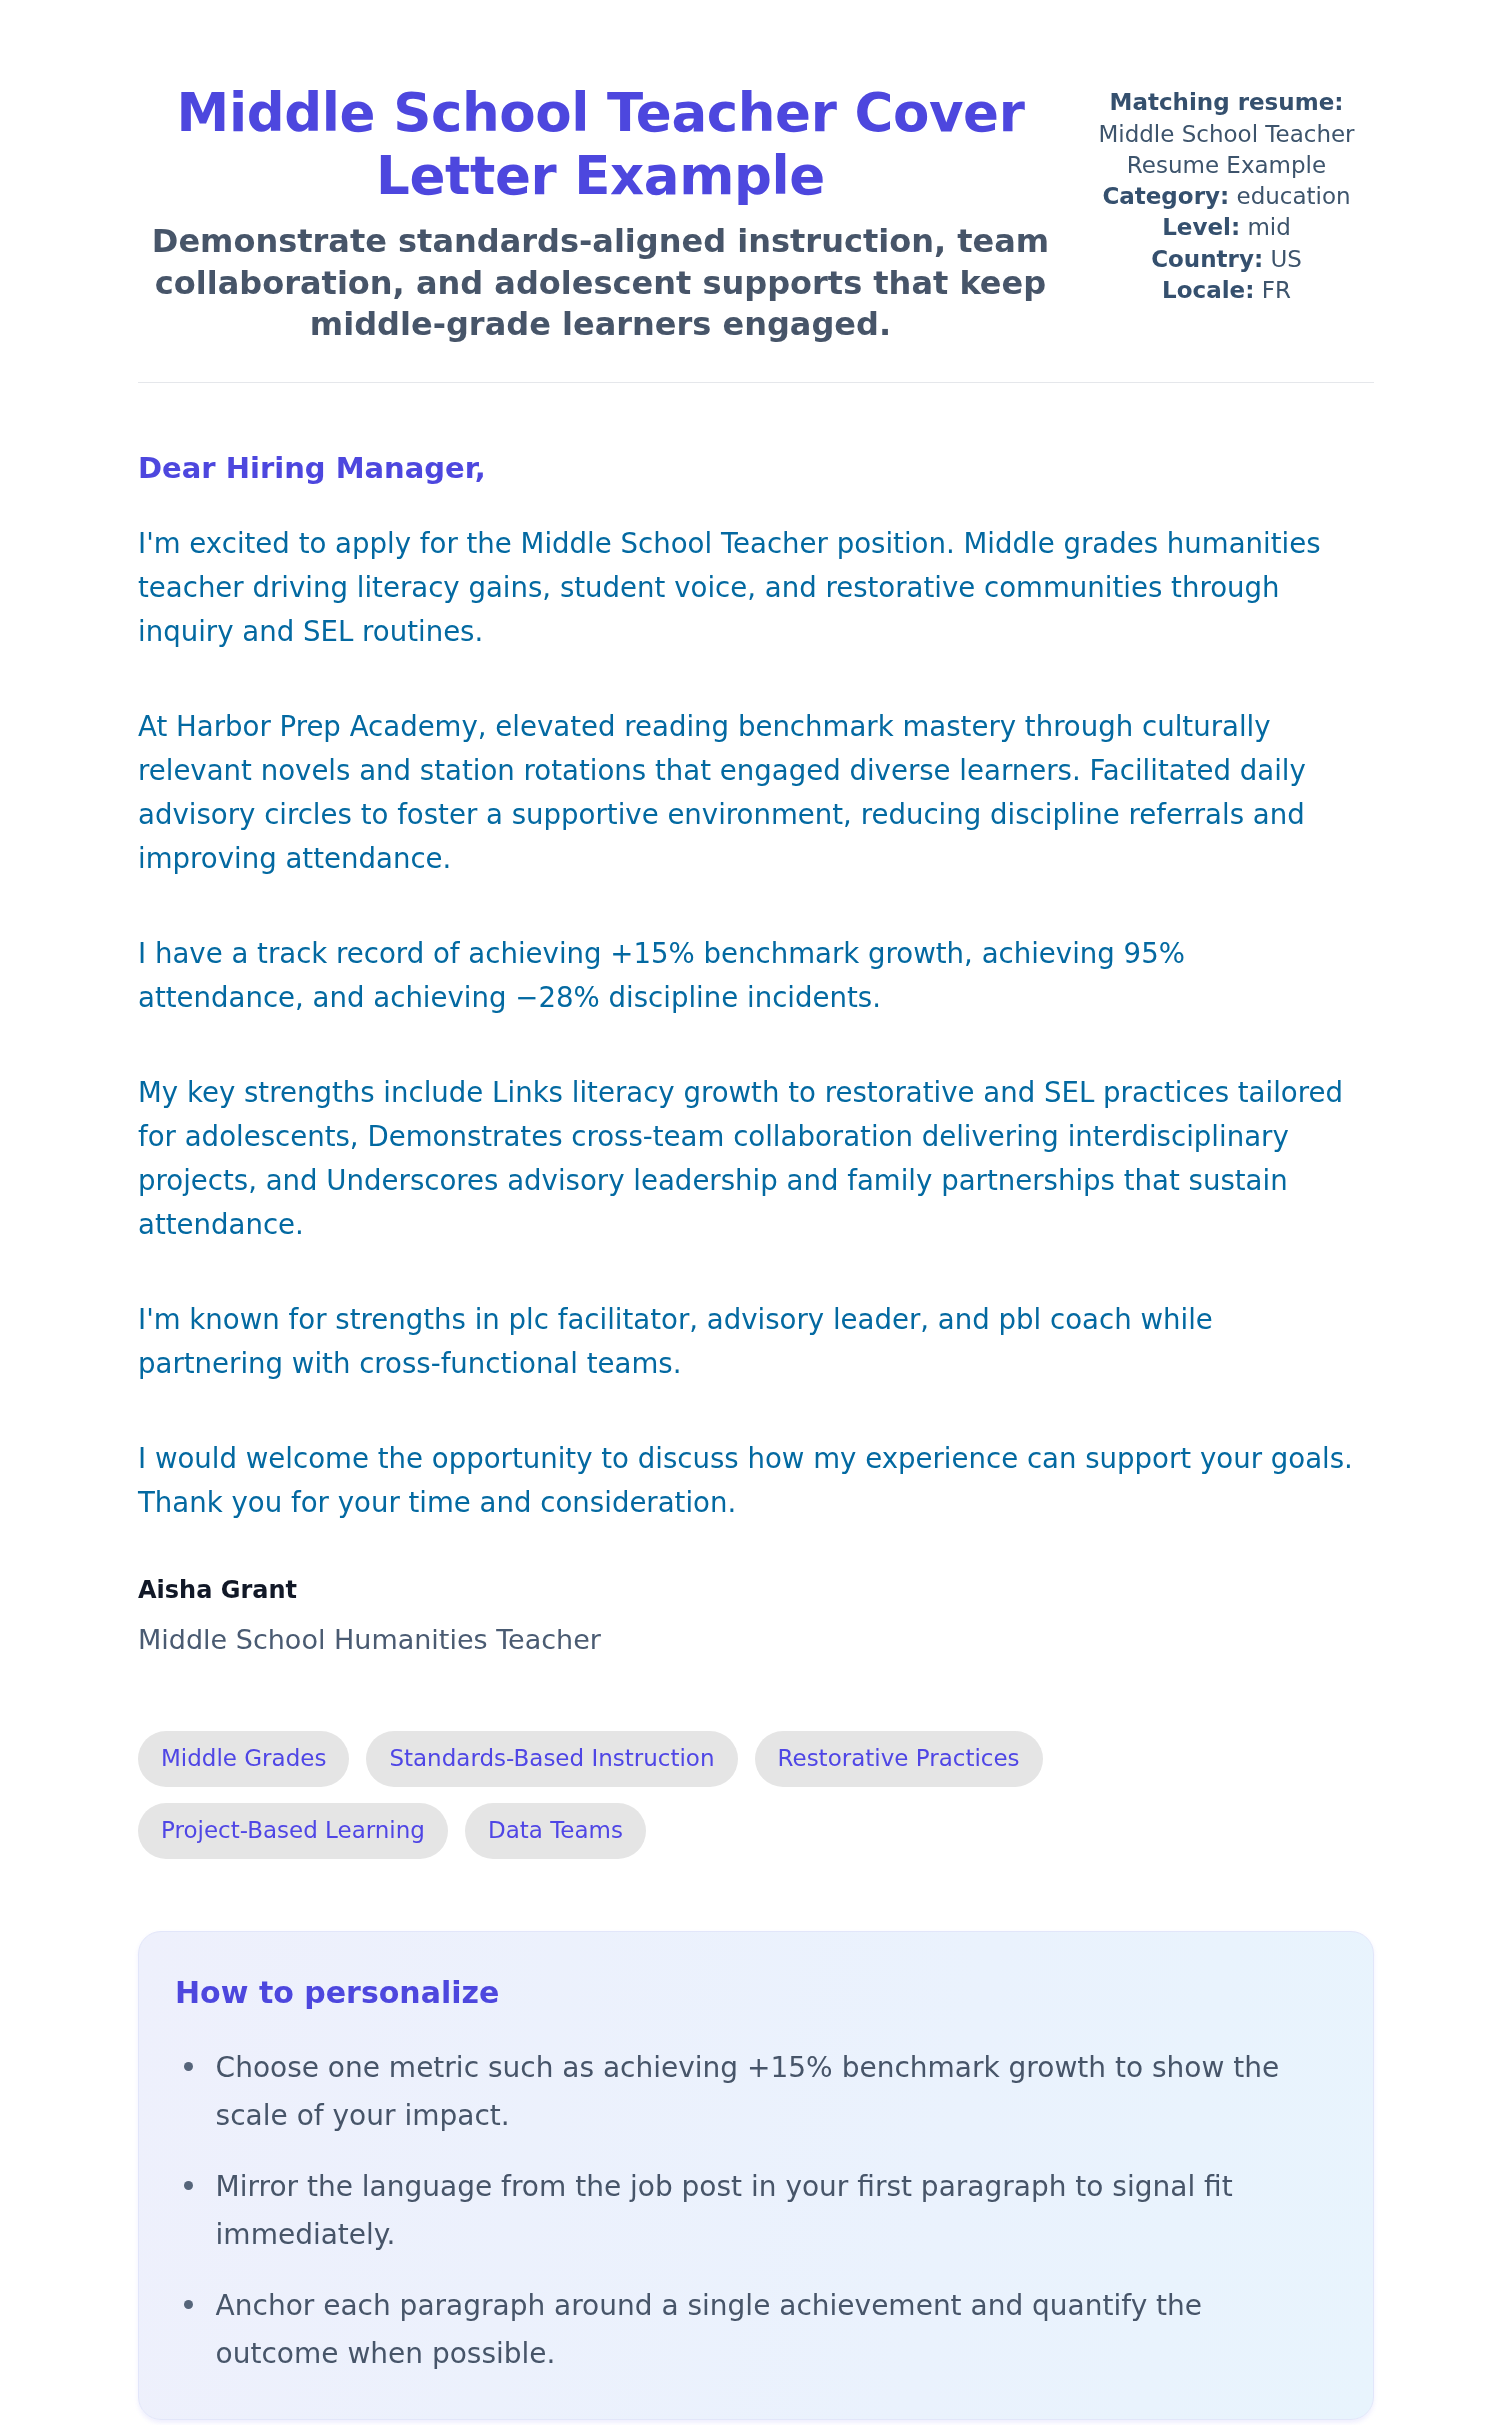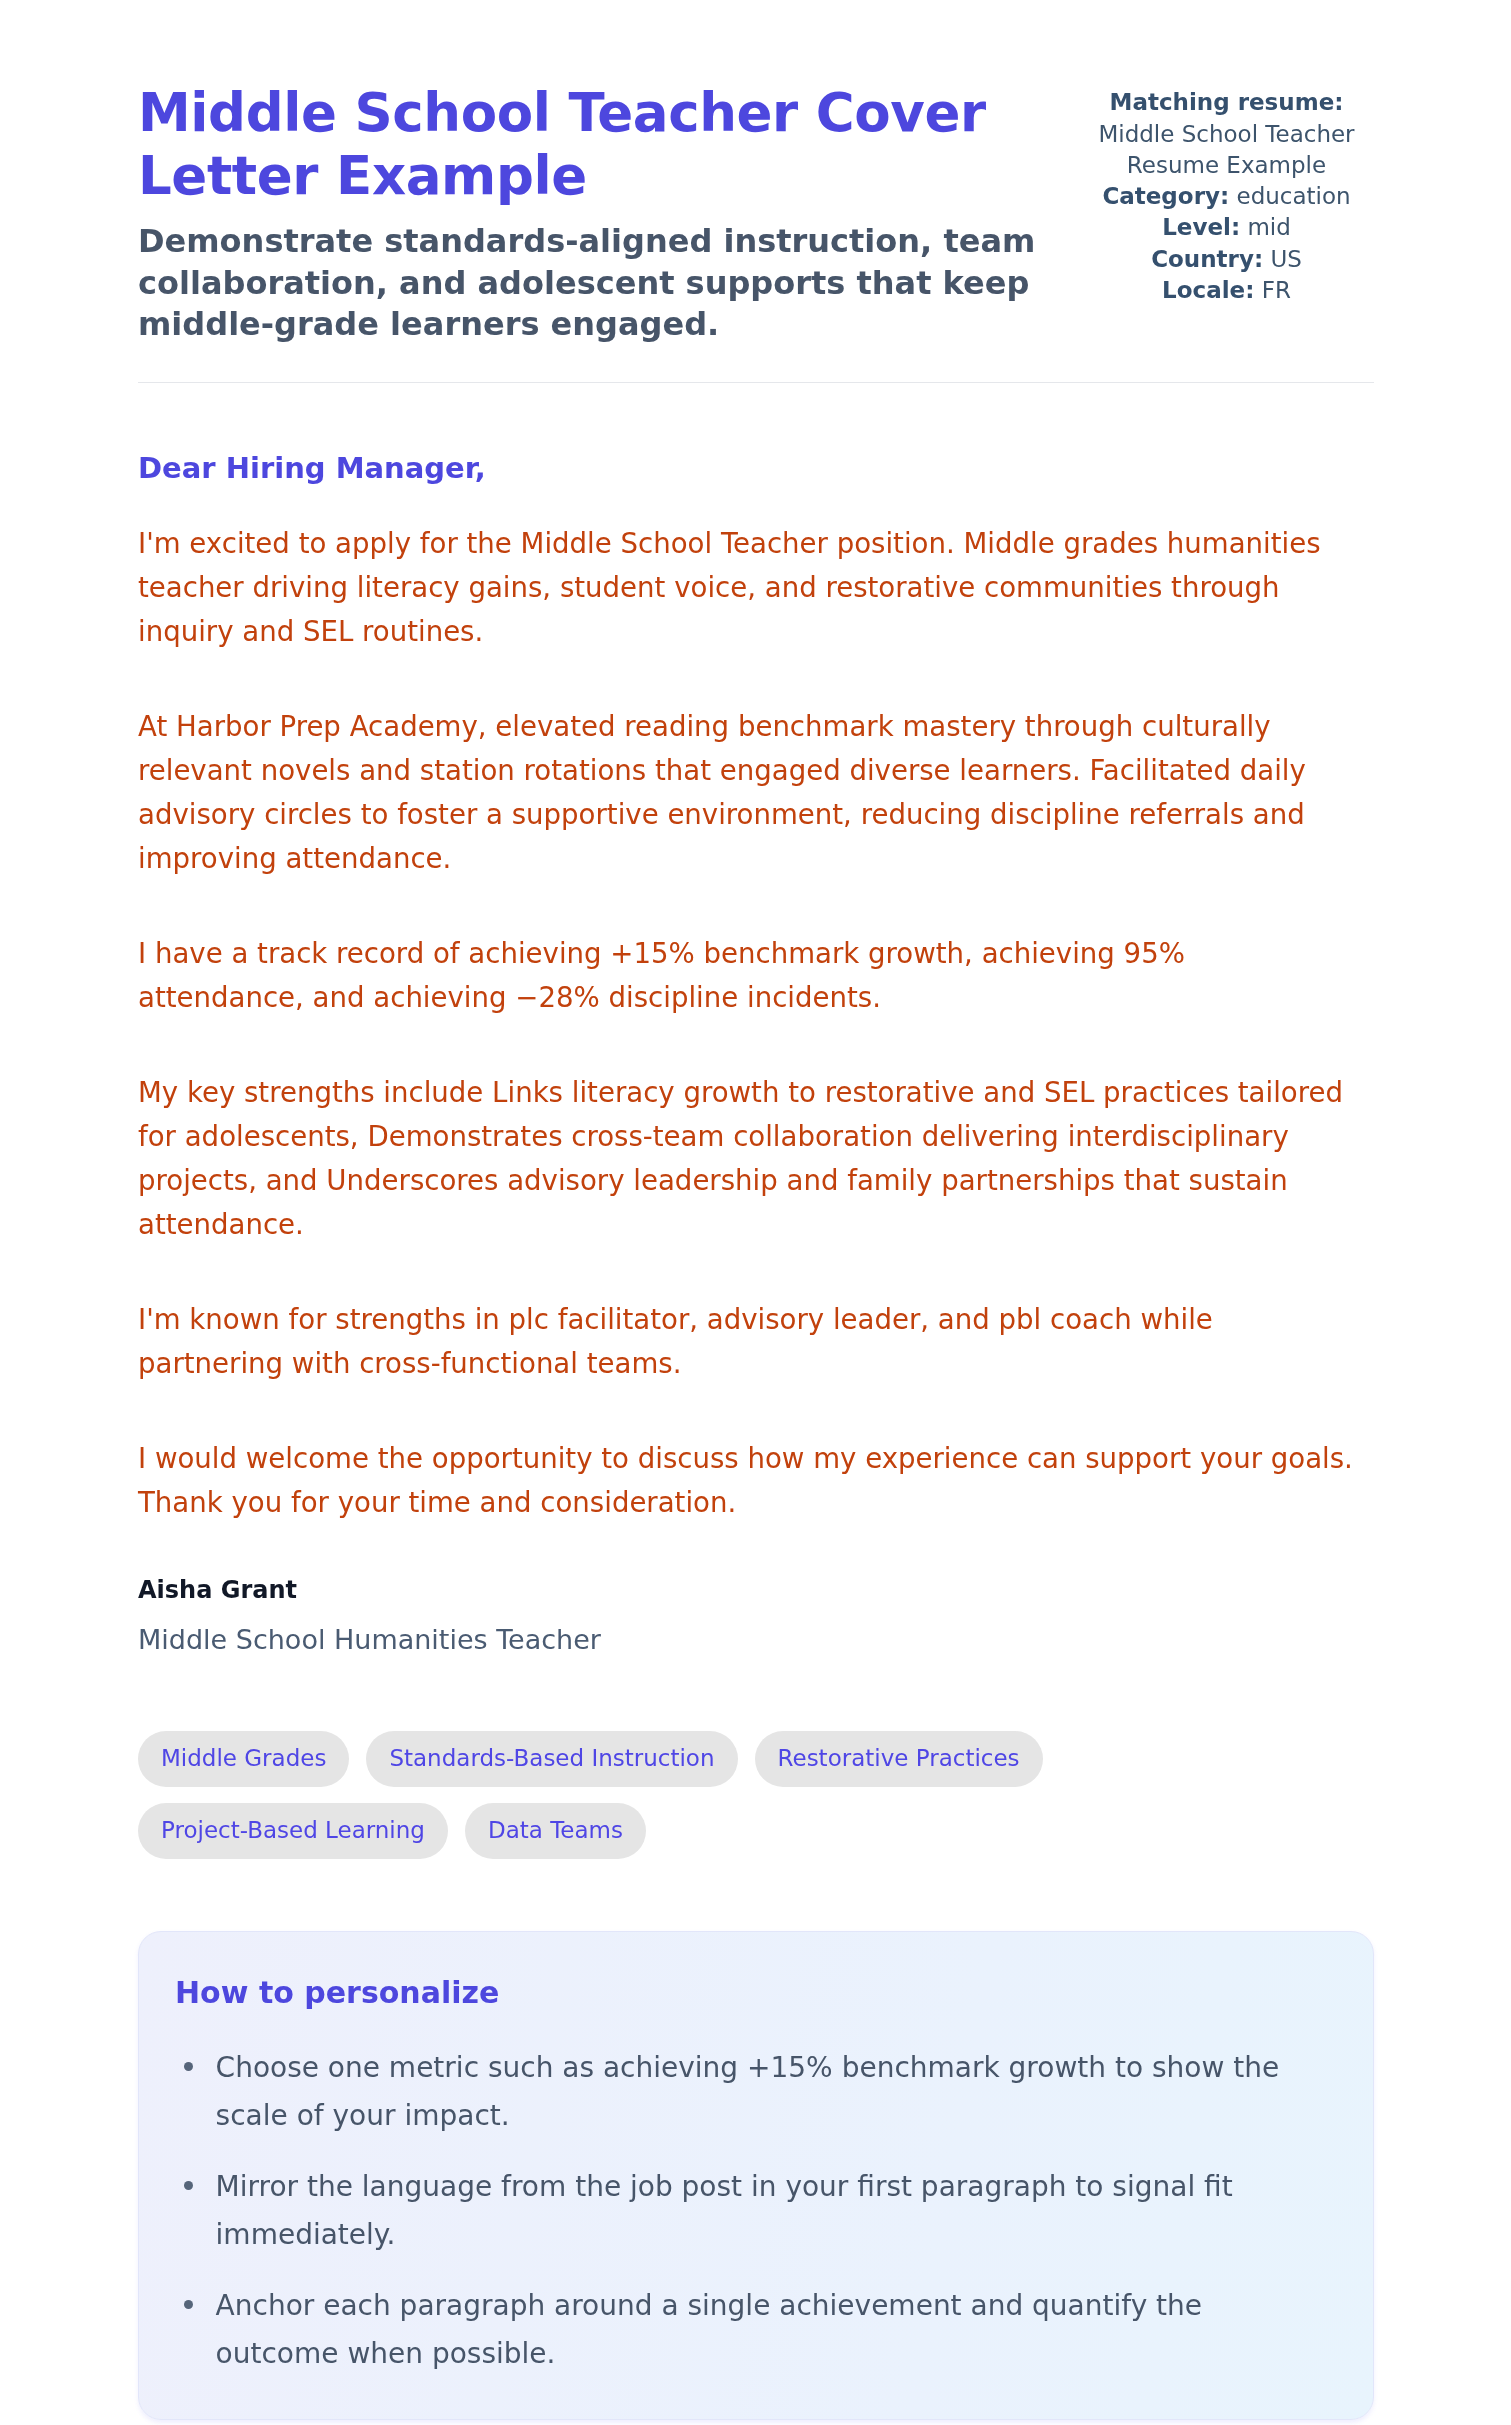--- a/index.html
+++ b/index.html
@@ -19,21 +19,21 @@
     margin: 0 auto;
     padding-top: 82px;
   }
 
   
   .header {
     display: flex;
     justify-content: space-between;
     align-items: flex-start;
   }
-  .header-left { flex: 1; max-width: 925px; }
+  .header-left { flex: 1; max-width: 925px; text-align: center; }
   .page-title {
     margin: 0;
     font-size: 53px;
     line-height: 1.18;
     font-weight: bold;
     color: #4d47de;
     letter-spacing: -0.4px;
   }
   .page-subtitle {
     margin: 14.2px 0 0 0;
@@ -66,21 +66,21 @@
     margin: 68px 0 0 0;
     font-size: 29px;
     font-weight: bold;
     color: #4d47de;
   }
   .letter-body { margin-top: 37px; }
   .letter-body p {
     margin: 0 0 51px 0;
     font-size: 27.6px;
     line-height: 44px;
-    color: #c2410c;
+    color: #0369a1;
     max-width: 1220px;
   }
   .signature { margin-top: 37px; }
   .signature-name {
     font-size: 24px;
     font-weight: bold;
     color: #111827;
   }
   .signature-title {
     margin-top: 19.6px;

